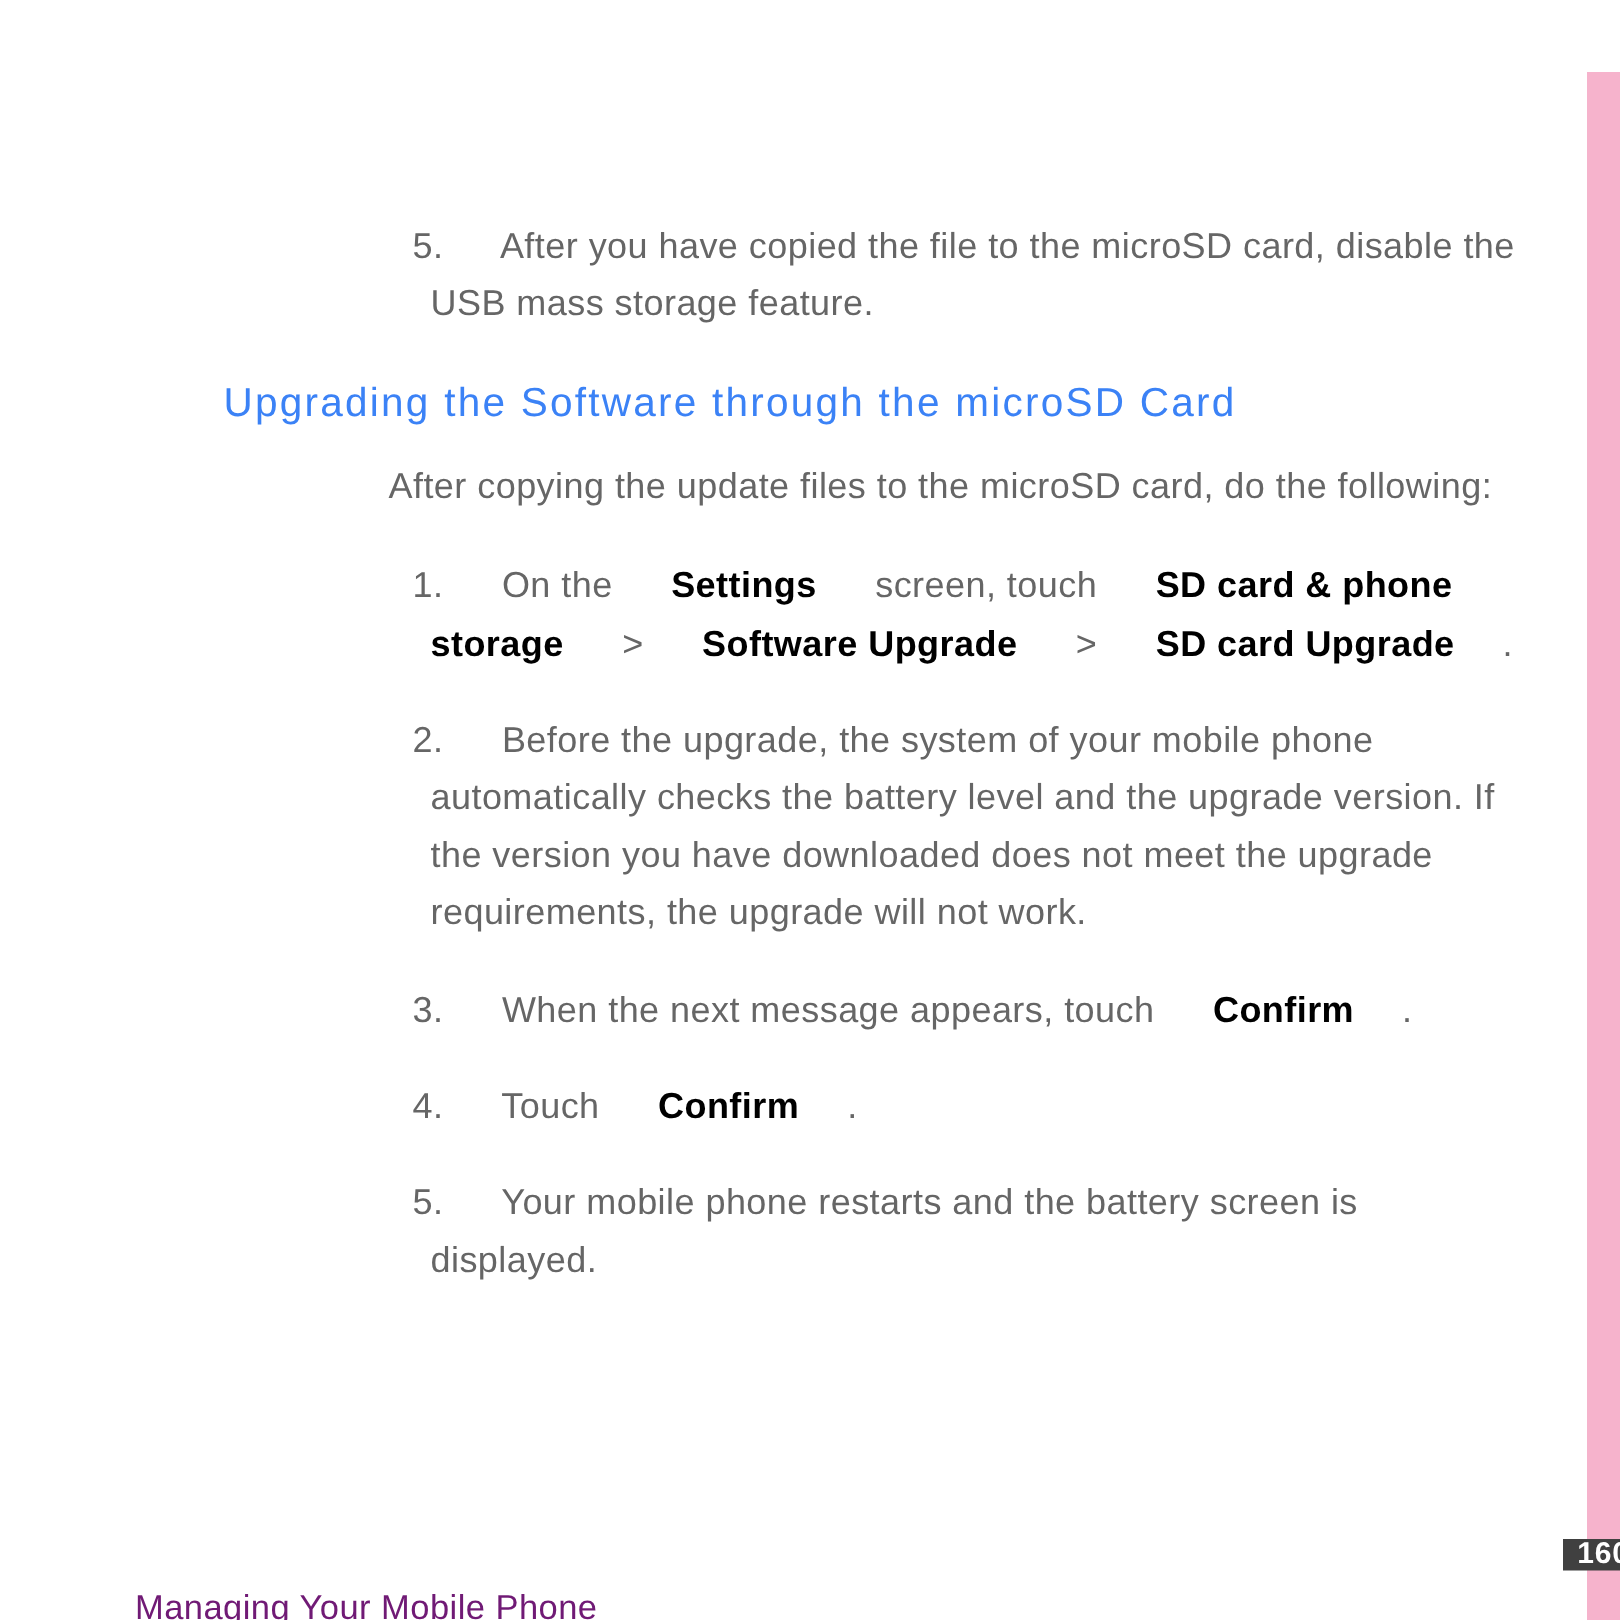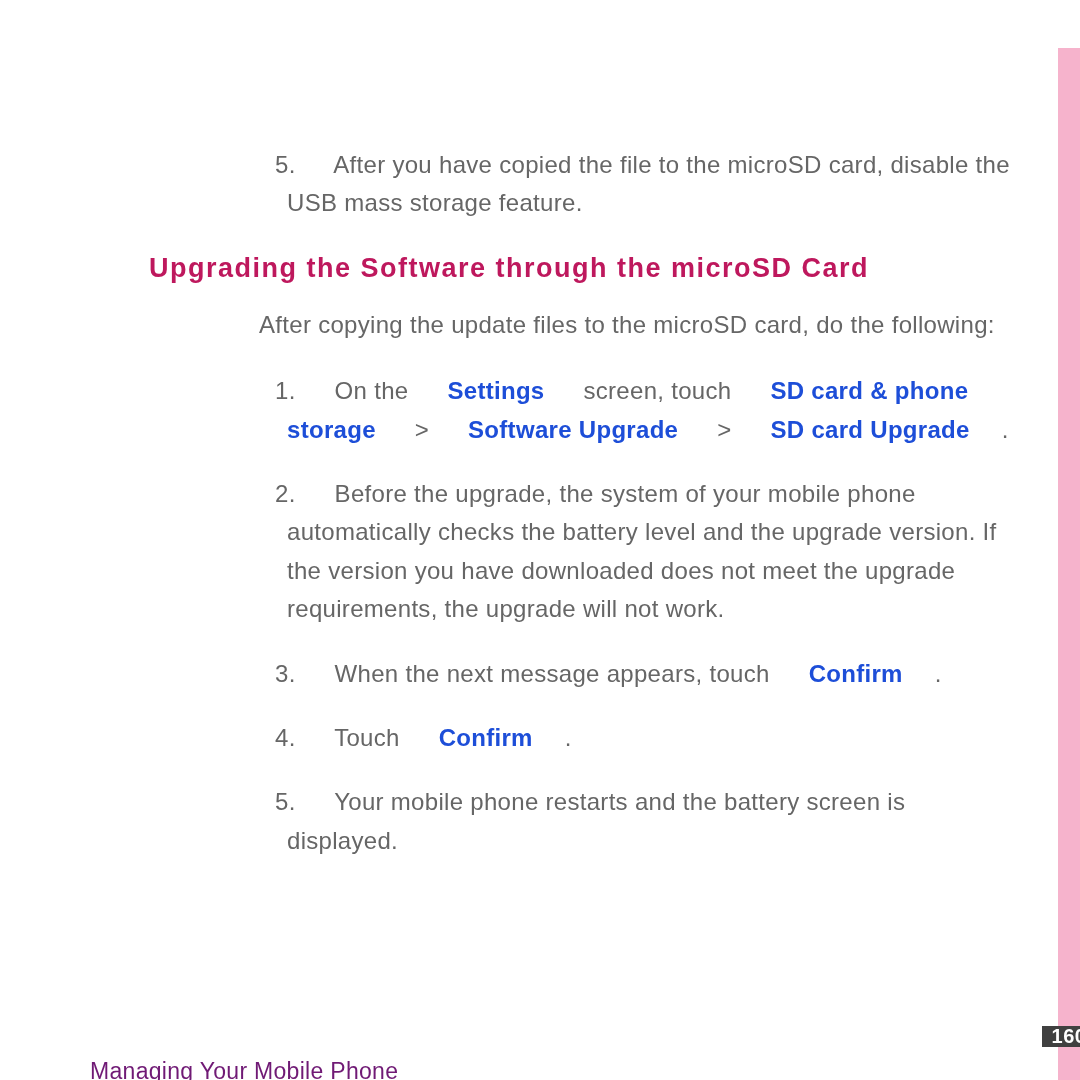--- a/index.html
+++ b/index.html
@@ -47,42 +47,42 @@
     letter-spacing: 0.3px;
     margin-bottom: 26px;
     padding-left: 138px;
     text-indent: -28px;
   }
   .list-item.more-indent {
     padding-left: 138px;
   }
   .section-heading {
     font-size: 27px;
-    font-weight: 700;
+    font-weight: 400;
     letter-spacing: 1.5px;
     margin-top: 30px;
     margin-bottom: 22px;
-    color: #be185d;
+    color: #3b82f6;
   }
   .intro {
     font-size: 24px;
     line-height: 1.6;
     letter-spacing: 0.3px;
     padding-left: 110px;
     margin-bottom: 28px;
   }
   .footer {
     position: absolute;
     left: 42px;
     top: 1010px;
     font-size: 23px;
     color: #701a75;
     letter-spacing: 0.3px;
   }
-  b { font-weight: bold; color: #1d4ed8; }
+  b { font-weight: bold; color: #000000; }
 </style>
 </head>
 <body>
 
 <div class="pink-bar"></div>
 <div class="page-num">160</div>
 
 <div class="content">
 
   <div class="list-item">

